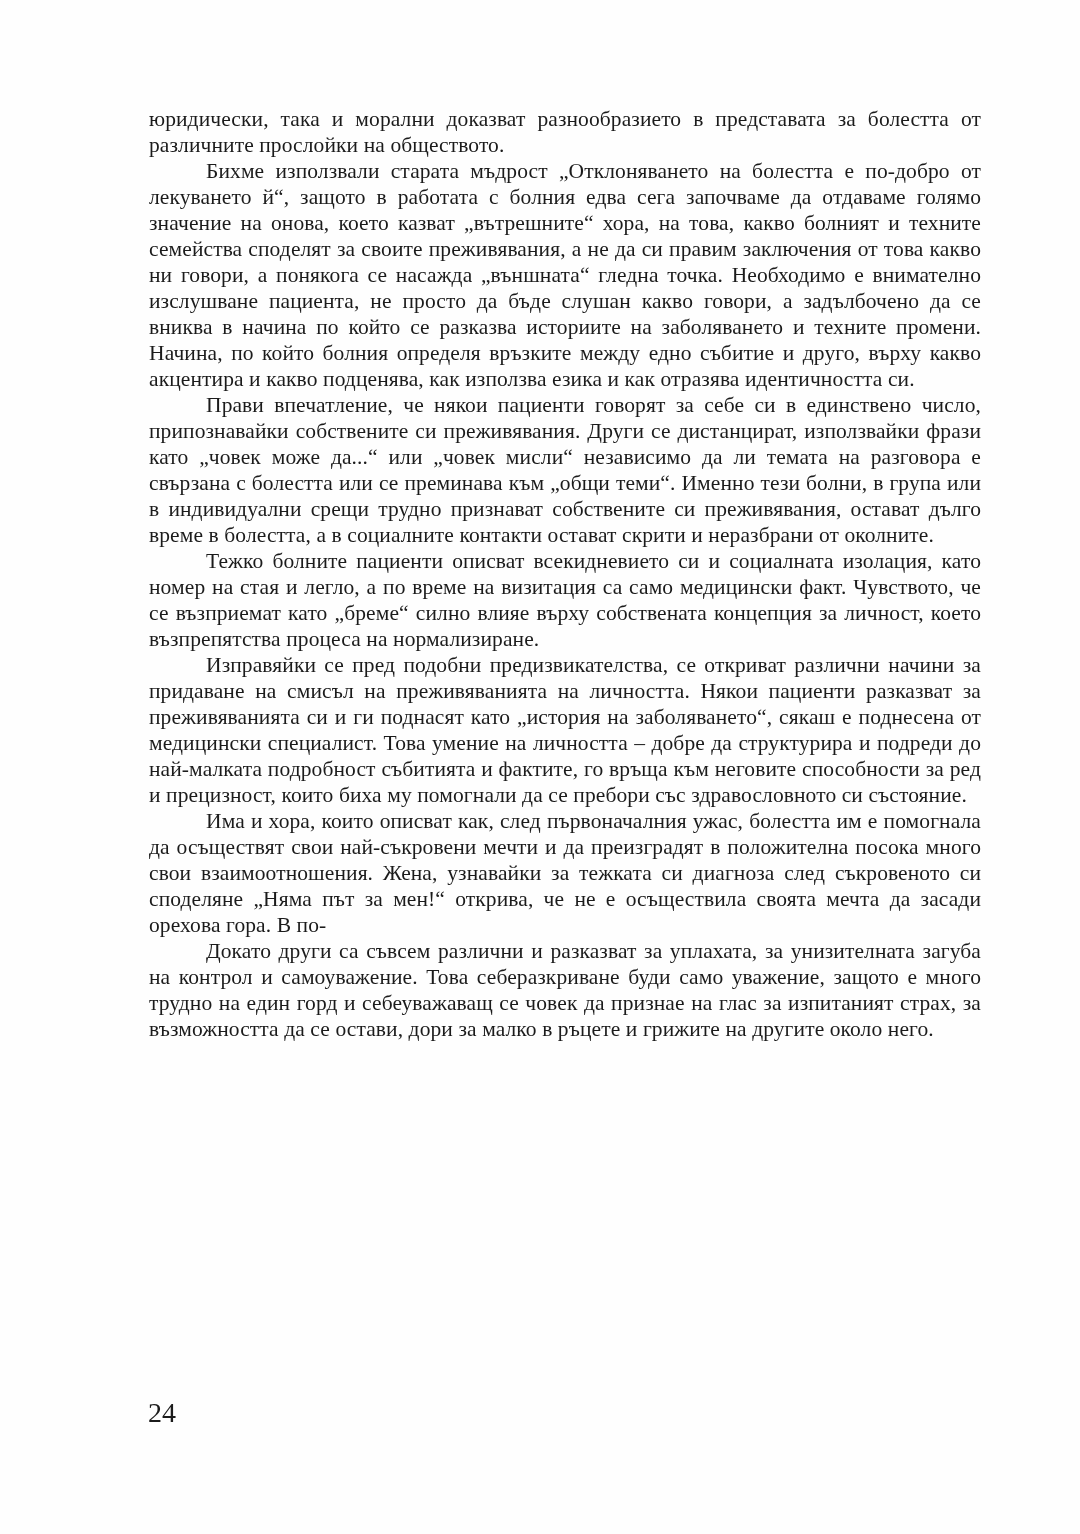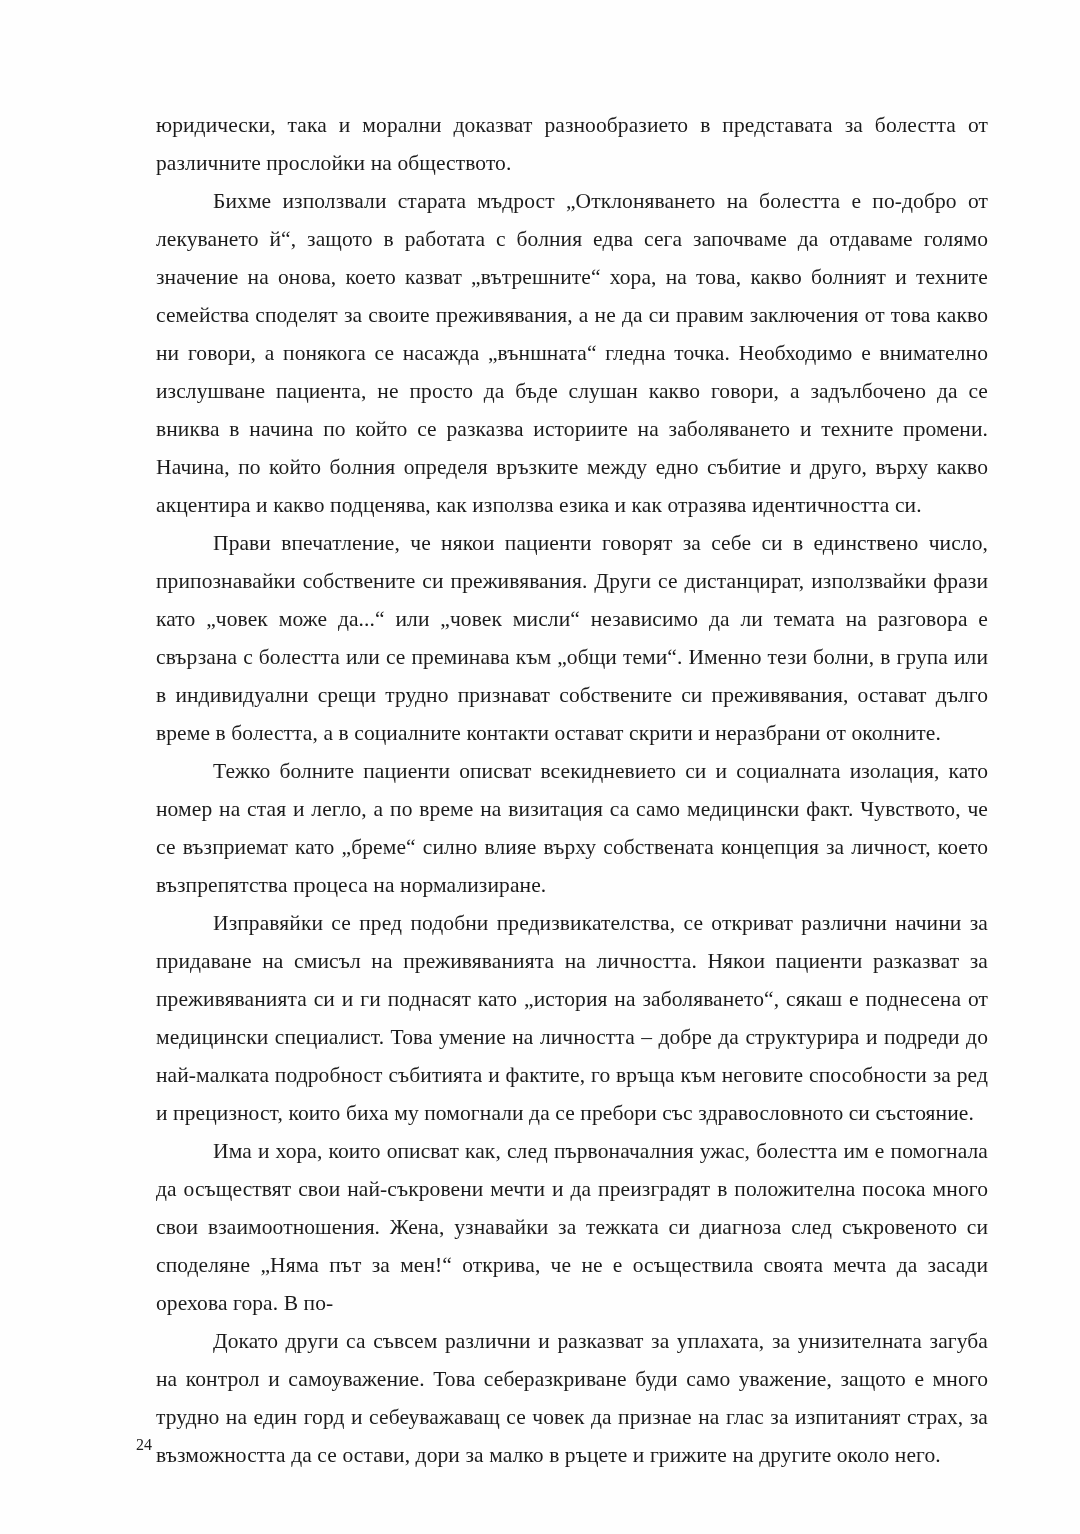--- a/index.html
+++ b/index.html
@@ -11,44 +11,43 @@
     position: relative;
     width: 1080px;
     height: 1534px;
     background: #fefefe;
     overflow: hidden;
     font-family: "Liberation Serif", "DejaVu Serif", serif;
     color: #1b1b1b;
   }
   .text-block {
     position: absolute;
-    left: 156px;
+    left: 149px;
     top: 106px;
     width: 832px;
     font-size: 21.5px;
-    line-height: 38px;
+    line-height: 26px;
     text-align: justify;
     letter-spacing: 0.1px;
   }
   .para {
     margin: 0;
     padding: 0;
     text-indent: 57px;
   }
   .para.continuation {
     text-indent: 0;
   }
   .page-number {
     position: absolute;
-    left: 136px;
+    left: 148px;
     top: 1398px;
-    font-size: 16px;
+    font-size: 28px;
     line-height: 29px;
     color: #1b1b1b;
-    margin-top: 32px;
   }
 </style>
 </head>
 <body>
 
 <div class="page">
   <div class="text-block">
     <p class="para continuation">юридически, така и морални доказват разнообразието в представата за болестта от различните прослойки на обществото.</p>
     <p class="para">Бихме използвали старата мъдрост „Отклоняването на болестта е по-добро от лекуването й“, защото в работата с болния едва сега започваме да отдаваме голямо значение на онова, което казват „вътрешните“ хора, на това, какво болният и техните семейства споделят за своите преживявания, а не да си правим заключения от това какво ни говори, а понякога се насажда „външната“ гледна точка. Необходимо е внимателно изслушване пациента, не просто да бъде слушан какво говори, а задълбочено да се вниква в начина по който се разказва историите на заболяването и техните промени. Начина, по който болния определя връзките между едно събитие и друго, върху какво акцентира и какво подценява, как използва езика и как отразява идентичността си.</p>
     <p class="para">Прави впечатление, че някои пациенти говорят за себе си в единствено число, припознавайки собствените си преживявания. Други се дистанцират, използвайки фрази като „човек може да...“ или „човек мисли“ независимо да ли темата на разговора е свързана с болестта или се преминава към „общи теми“. Именно тези болни, в група или в индивидуални срещи трудно признават собствените си преживявания, остават дълго време в болестта, а в социалните контакти остават скрити и неразбрани от околните.</p>

